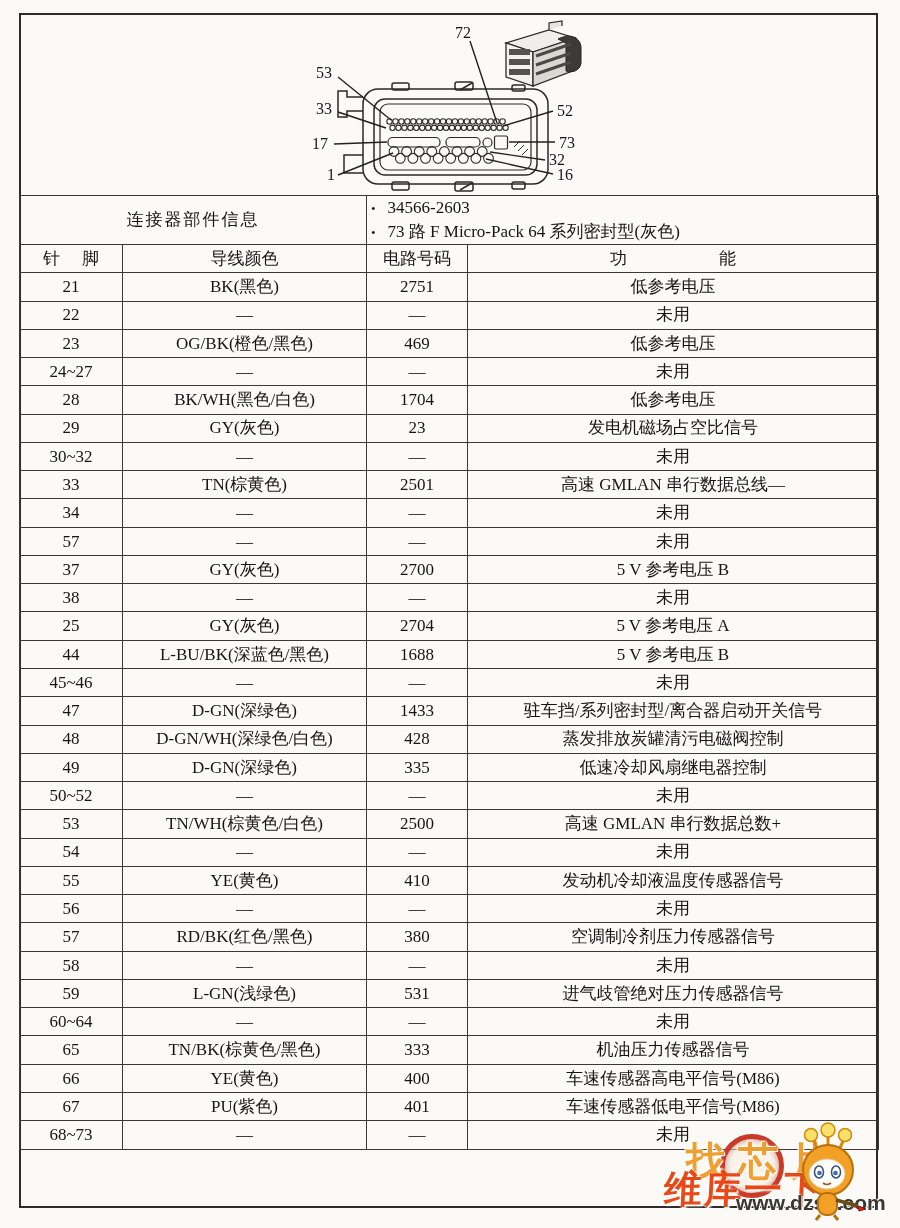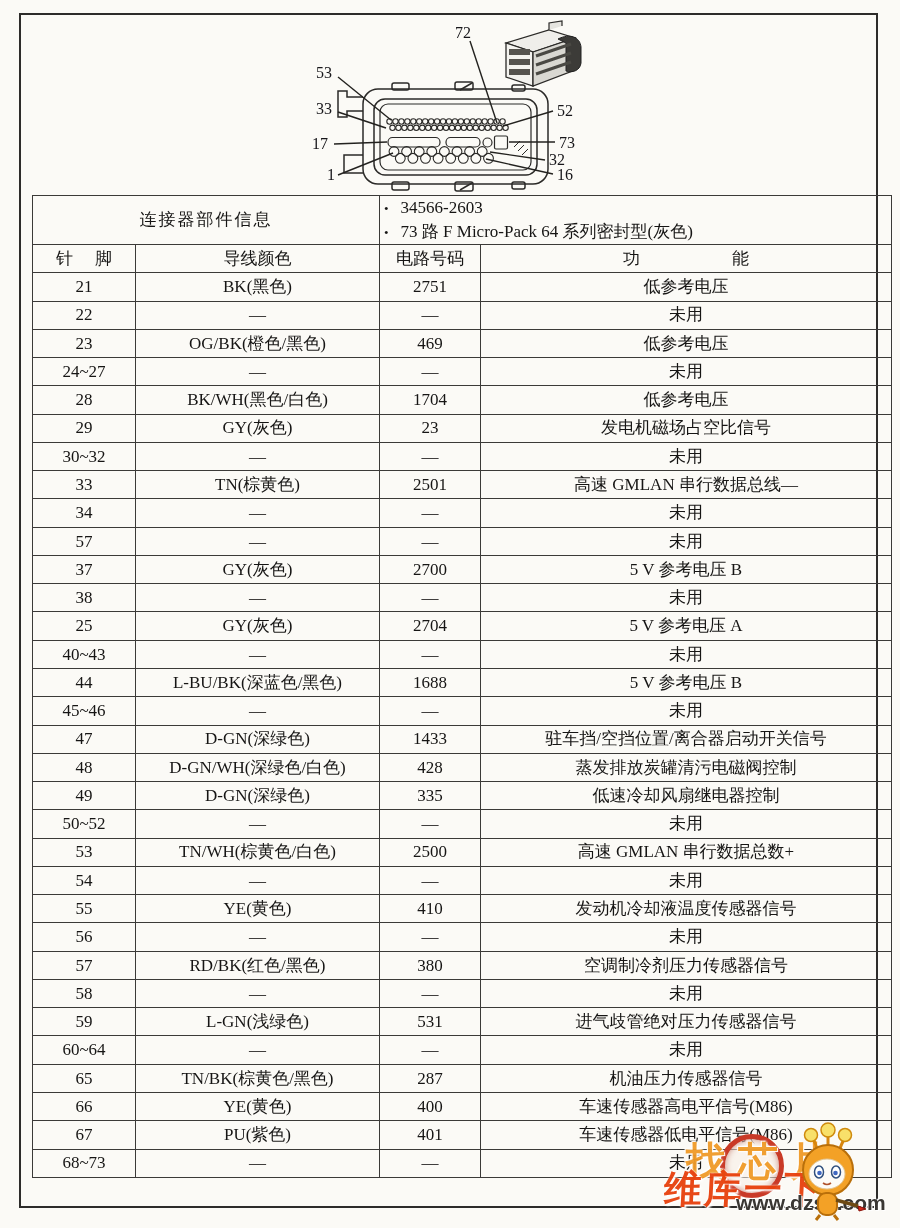--- a/index.html
+++ b/index.html
@@ -14,21 +14,21 @@
     position:absolute;left:19px;top:13px;width:859px;height:1195px;
     border:2px solid #2d2c2a;box-sizing:border-box;background:transparent;
   }
   
   .diagram{
     position:absolute;left:0;top:13px;width:804px;height:182px;
   }
   .diagram svg{display:block;}
   
   .table-wrap{
-    position:absolute;left:19px;top:195px;width:859px;padding-left:13px;
+    position:absolute;left:19px;top:195px;width:859px;
   }
   table.pin-table{
     width:859px;border-collapse:collapse;table-layout:fixed;
   }
   table.pin-table td{
     border:1.5px solid #3b3a38;
     font-size:17px;line-height:1.15;
     padding:0 4px;overflow:hidden;white-space:nowrap;
     text-align:center;vertical-align:middle;
     height:28.27px;box-sizing:border-box;
@@ -330,46 +330,40 @@
     <td class="c-func">未用</td>
   </tr>
 
   <tr>
     <td class="c-pin">25</td>
     <td class="c-color">GY(灰色)</td>
     <td class="c-circuit">2704</td>
     <td class="c-func">5 V 参考电压 A</td>
   </tr>
 
-  <tr>
-    <td class="c-pin">40~43</td>
-    <td class="c-color">—</td>
-    <td class="c-circuit">—</td>
-    <td class="c-func">未用</td>
-  </tr>
 
   <tr>
     <td class="c-pin">44</td>
     <td class="c-color">L-BU/BK(深蓝色/黑色)</td>
     <td class="c-circuit">1688</td>
     <td class="c-func">5 V 参考电压 B</td>
   </tr>
 
   <tr>
     <td class="c-pin">45~46</td>
     <td class="c-color">—</td>
     <td class="c-circuit">—</td>
     <td class="c-func">未用</td>
   </tr>
 
   <tr>
     <td class="c-pin">47</td>
     <td class="c-color">D-GN(深绿色)</td>
     <td class="c-circuit">1433</td>
-    <td class="c-func">驻车挡/空挡位置/离合器启动开关信号</td>
+    <td class="c-func">驻车挡/系列密封型/离合器启动开关信号</td>
   </tr>
 
   <tr>
     <td class="c-pin">48</td>
     <td class="c-color">D-GN/WH(深绿色/白色)</td>
     <td class="c-circuit">428</td>
     <td class="c-func">蒸发排放炭罐清污电磁阀控制</td>
   </tr>
 
   <tr>
@@ -438,21 +432,21 @@
   <tr>
     <td class="c-pin">60~64</td>
     <td class="c-color">—</td>
     <td class="c-circuit">—</td>
     <td class="c-func">未用</td>
   </tr>
 
   <tr>
     <td class="c-pin">65</td>
     <td class="c-color">TN/BK(棕黄色/黑色)</td>
-    <td class="c-circuit">287</td>
+    <td class="c-circuit">333</td>
     <td class="c-func">机油压力传感器信号</td>
   </tr>
 
   <tr>
     <td class="c-pin">66</td>
     <td class="c-color">YE(黄色)</td>
     <td class="c-circuit">400</td>
     <td class="c-func">车速传感器高电平信号(M86)</td>
   </tr>
 

